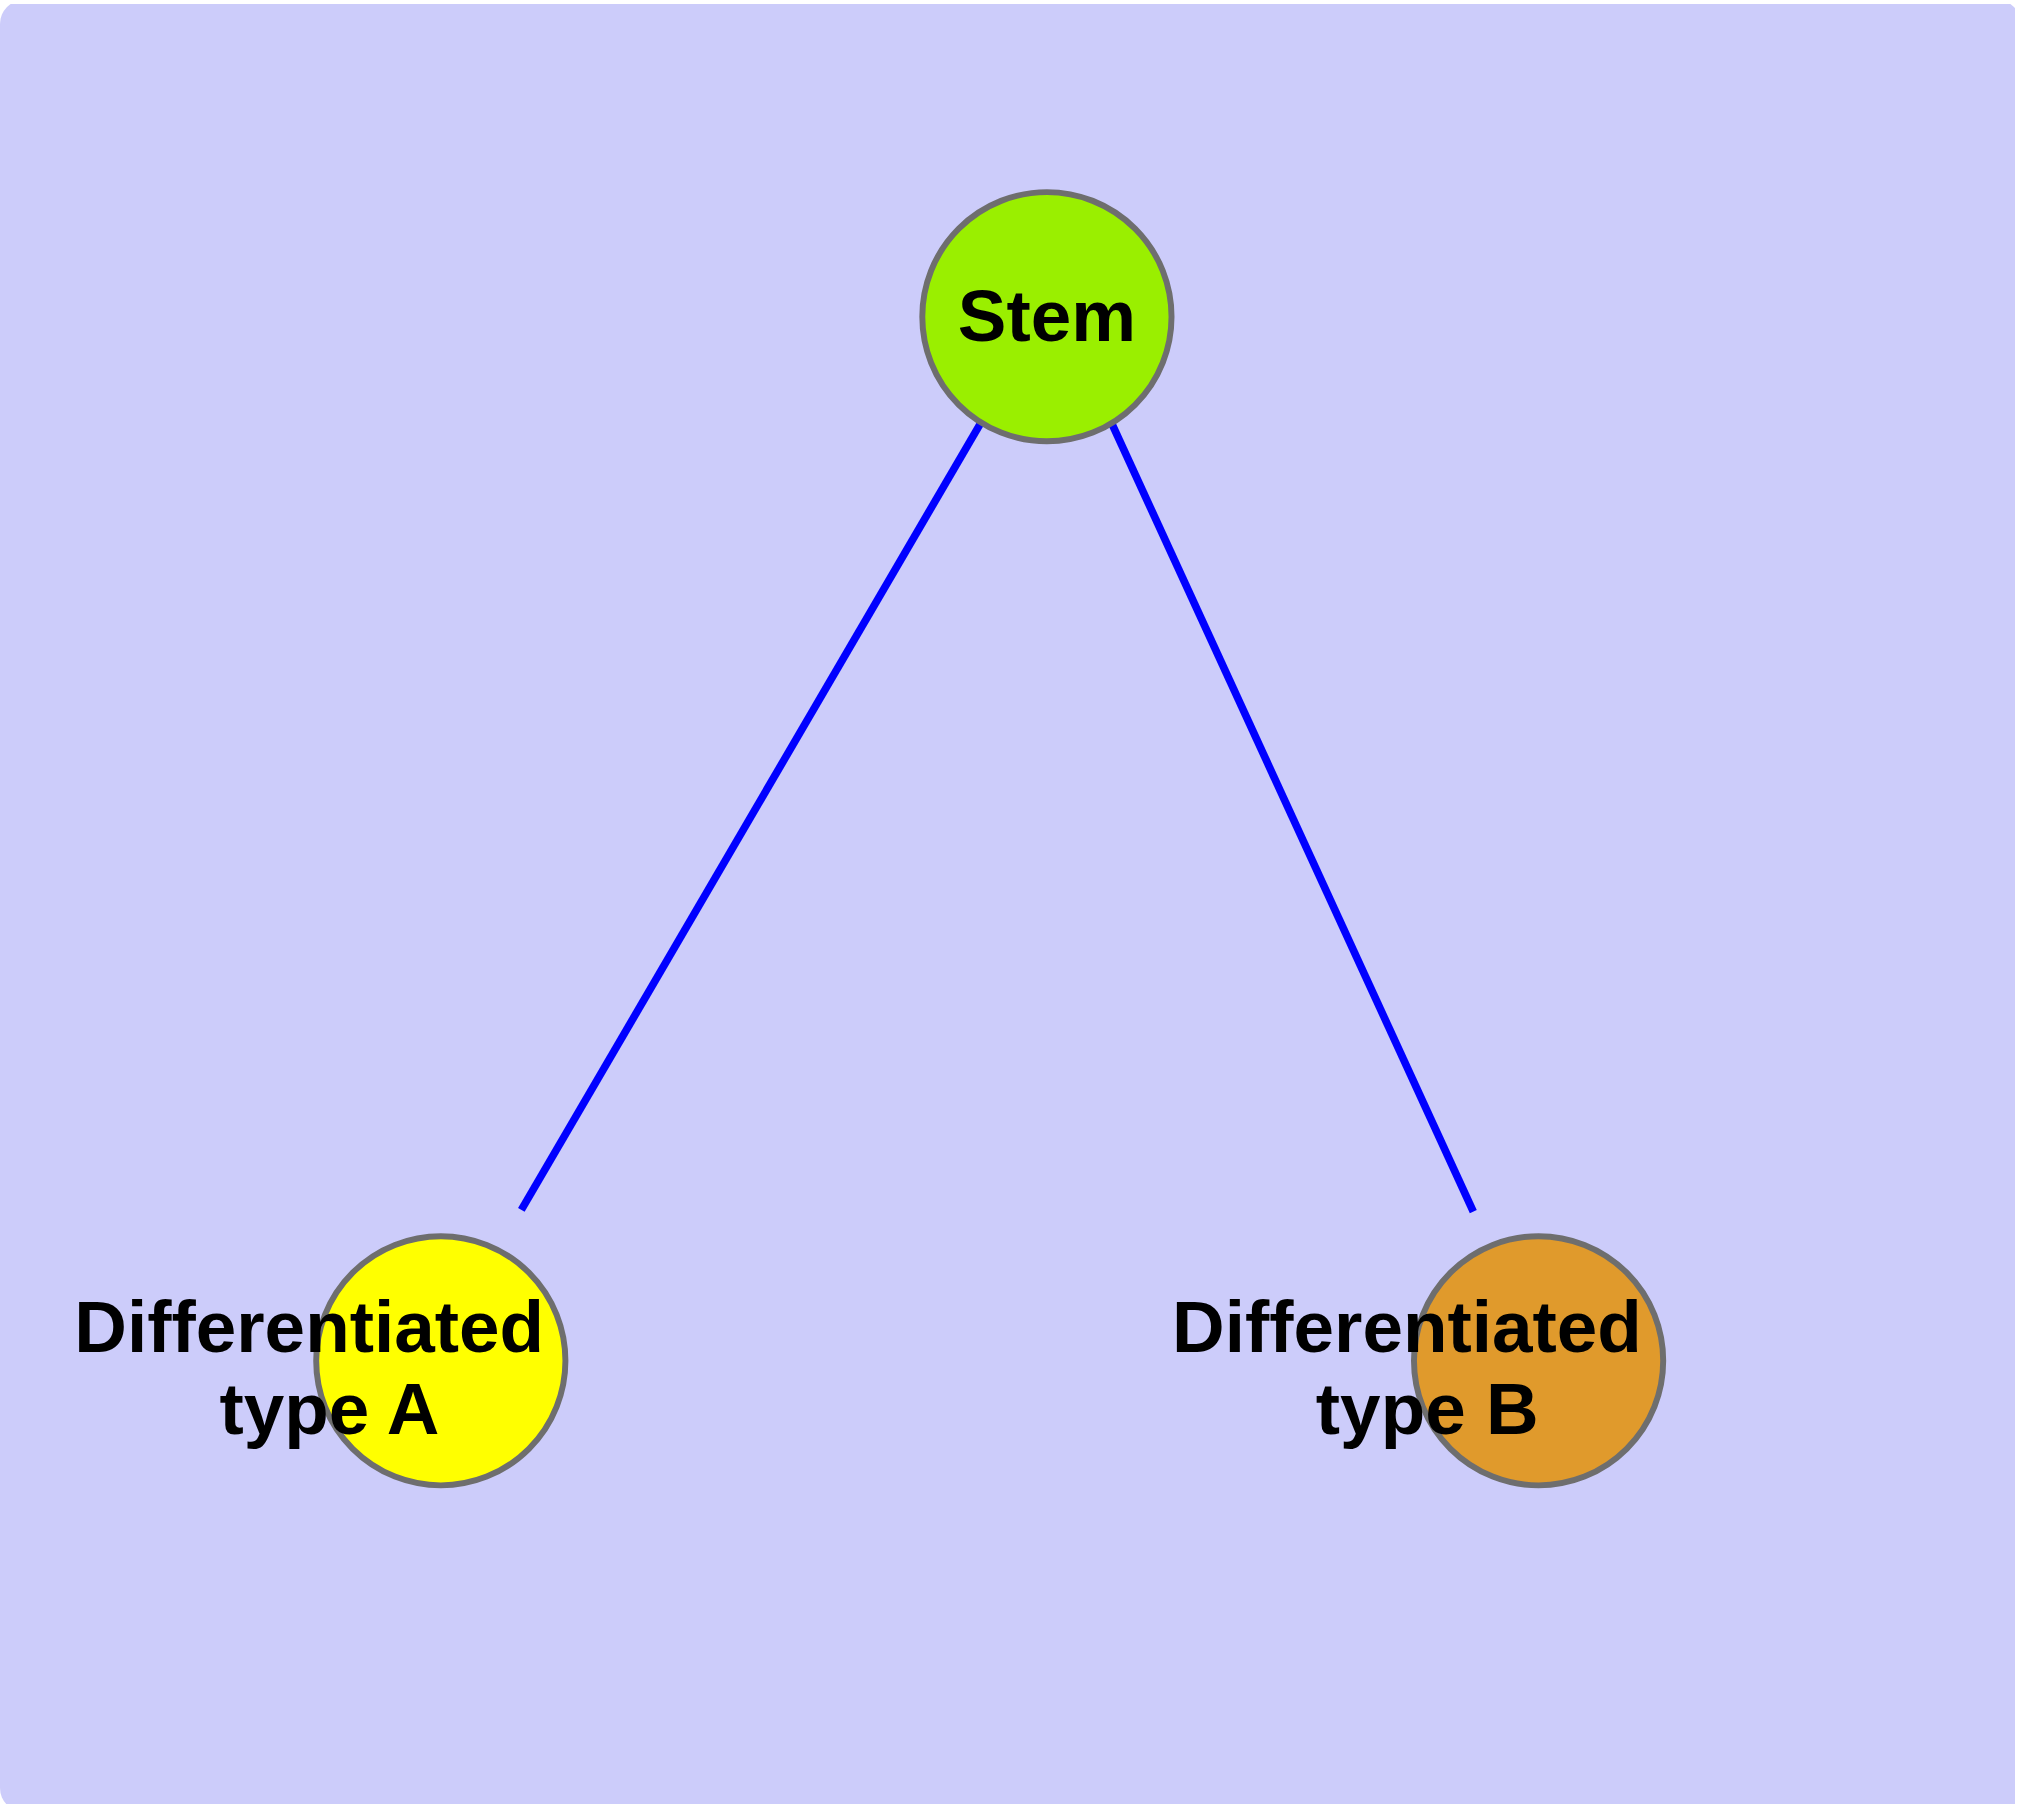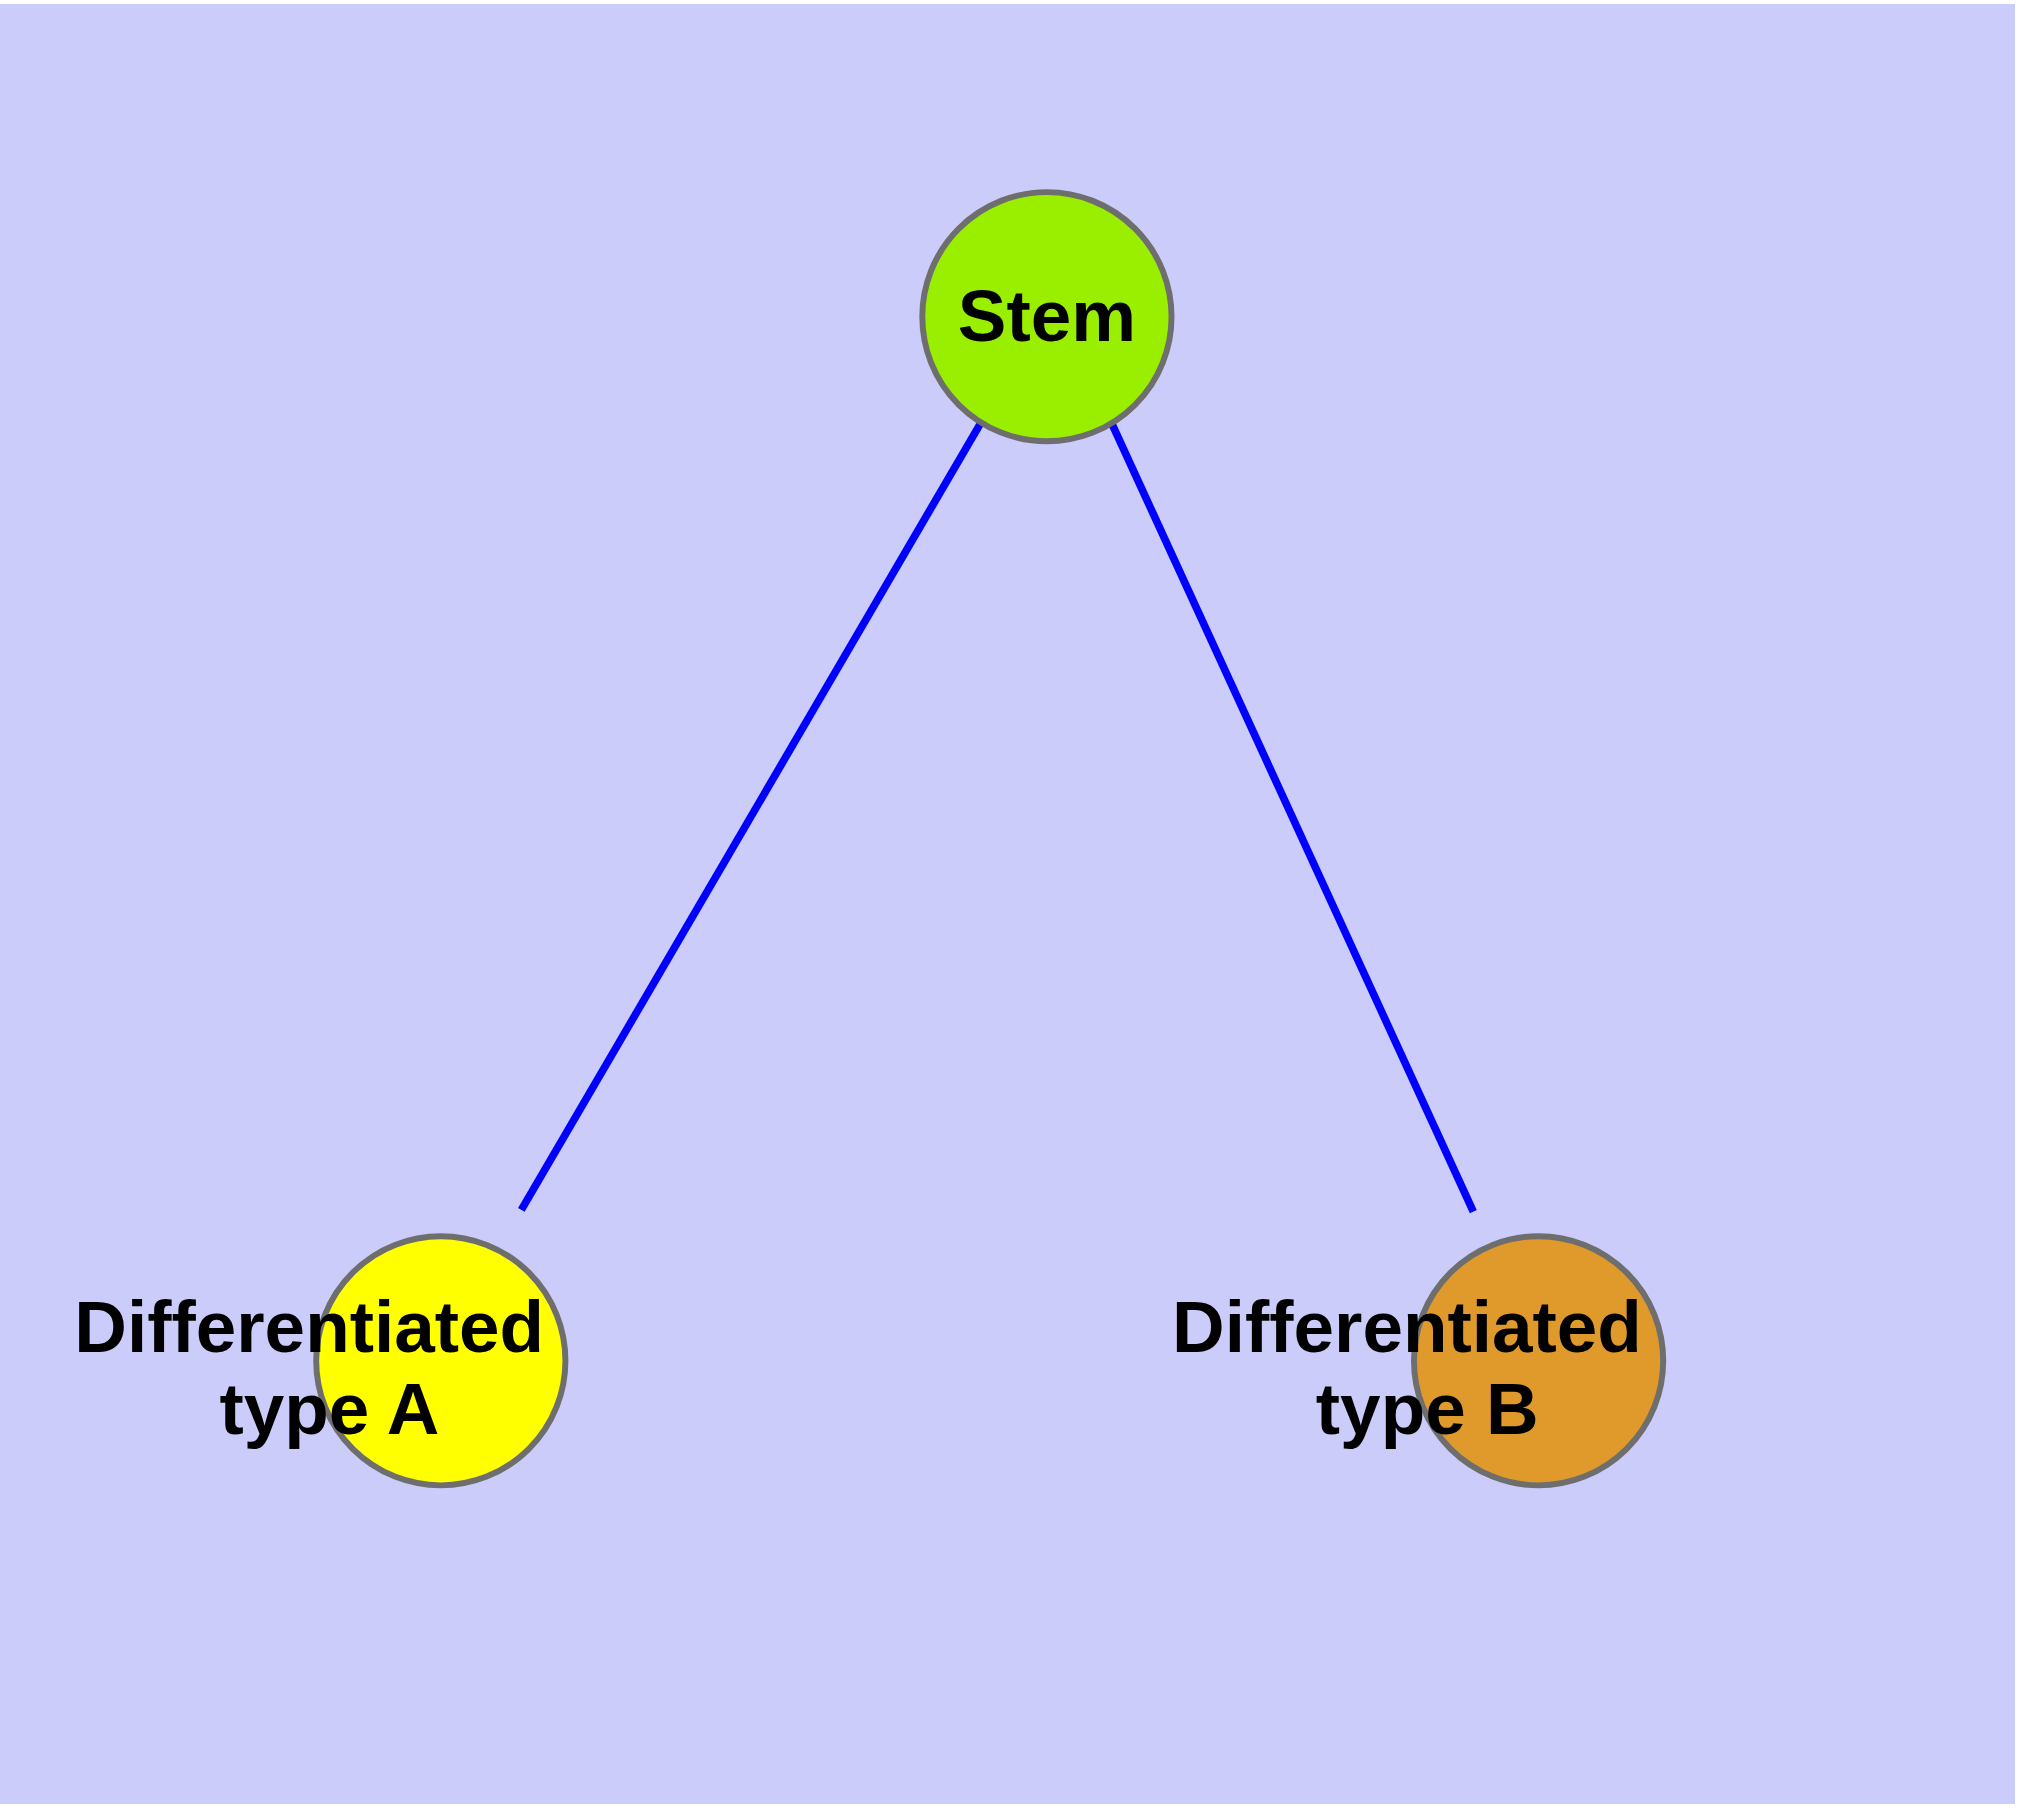--- a/index.html
+++ b/index.html
@@ -7,20 +7,21 @@
     padding: 0;
     background: #ffffff;
   }
   #canvas {
     position: relative;
     width: 2021px;
     height: 1812px;
     background: #ffffff;
     overflow: hidden;
     font-family: "Liberation Sans", sans-serif;
+    border-radius: 24px;
   }
   #plot-area {
     position: absolute;
     left: 0px;
     top: 4.2px;
     width: 2015px;
     height: 1800px;
     background: #ccccfa;
   }
   #graph-svg {

